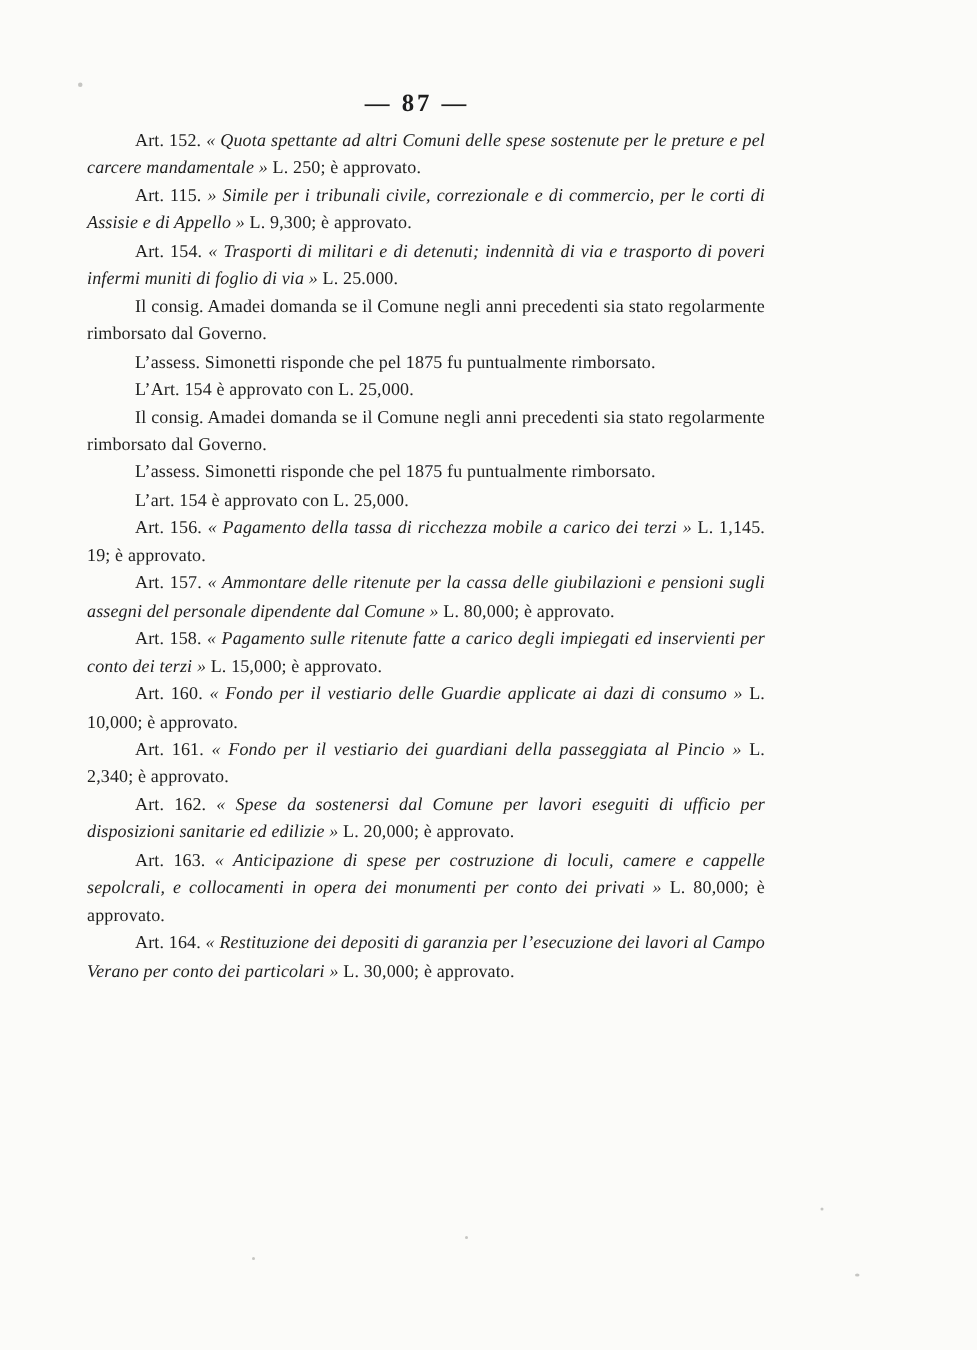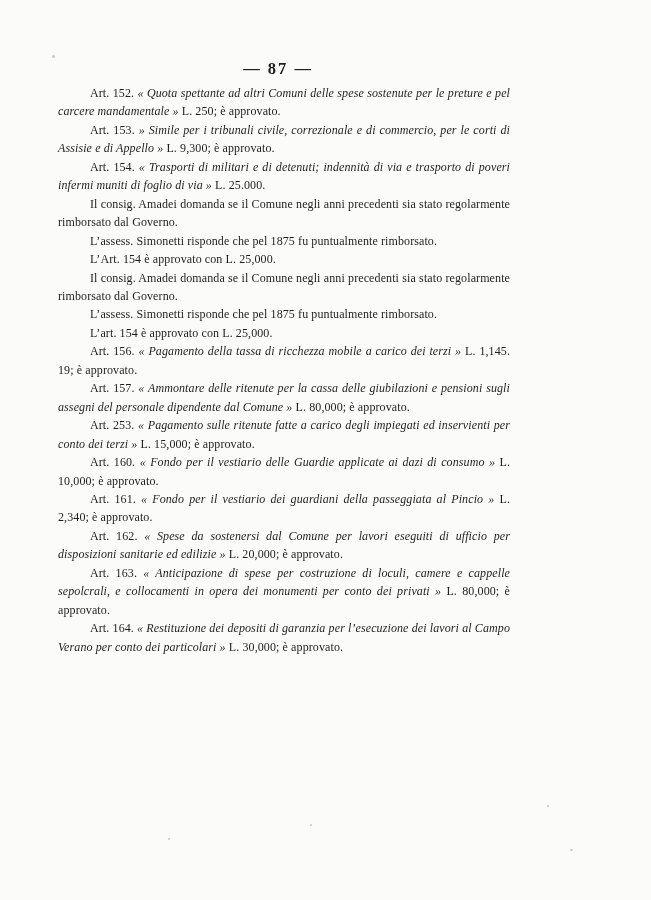--- a/index.html
+++ b/index.html
@@ -60,31 +60,31 @@
   .speck.s5 { left: 547px; top: 805px; width: 2px; height: 2px; }
 </style>
 </head>
 <body>
 
 <div class="scan-page">
   <div class="page-number">— 87 —</div>
 
   <div class="text-block">
       <p class="para"><span class="run">Art. 152. </span><span class="run it">« Quota spettante ad altri Comuni delle spese sostenute per le preture e pel carcere mandamentale » </span><span class="run">L. 250; è approvato.</span></p>
-      <p class="para"><span class="run">Art. 153. </span><span class="run it">» Simile per i tribunali civile, correzionale e di commercio, per le corti di Assisie e di Appello » </span><span class="run">L. 9,300; è approvato.</span></p>
+      <p class="para"><span class="run">Art. 115. </span><span class="run it">» Simile per i tribunali civile, correzionale e di commercio, per le corti di Assisie e di Appello » </span><span class="run">L. 9,300; è approvato.</span></p>
       <p class="para"><span class="run">Art. 154. </span><span class="run it">« Trasporti di militari e di detenuti; indennità di via e trasporto di poveri infermi muniti di foglio di via » </span><span class="run">L. 25.000.</span></p>
       <p class="para"><span class="run">Il consig. Amadei domanda se il Comune negli anni precedenti sia stato regolarmente rimborsato dal Governo.</span></p>
       <p class="para"><span class="run">L’assess. Simonetti risponde che pel 1875 fu puntualmente rimborsato.</span></p>
       <p class="para"><span class="run">L’Art. 154 è approvato con L. 25,000.</span></p>
       <p class="para"><span class="run">Il consig. Amadei domanda se il Comune negli anni precedenti sia stato regolarmente rimborsato dal Governo.</span></p>
       <p class="para"><span class="run">L’assess. Simonetti risponde che pel 1875 fu puntualmente rimborsato.</span></p>
       <p class="para"><span class="run">L’art. 154 è approvato con L. 25,000.</span></p>
       <p class="para"><span class="run">Art. 156. </span><span class="run it">« Pagamento della tassa di ricchezza mobile a carico dei terzi » </span><span class="run">L. 1,145. 19; è approvato.</span></p>
       <p class="para"><span class="run">Art. 157. </span><span class="run it">« Ammontare delle ritenute per la cassa delle giubilazioni e pensioni sugli assegni del personale dipendente dal Comune » </span><span class="run">L. 80,000; è approvato.</span></p>
-      <p class="para"><span class="run">Art. 253. </span><span class="run it">« Pagamento sulle ritenute fatte a carico degli impiegati ed inservienti per conto dei terzi » </span><span class="run">L. 15,000; è approvato.</span></p>
+      <p class="para"><span class="run">Art. 158. </span><span class="run it">« Pagamento sulle ritenute fatte a carico degli impiegati ed inservienti per conto dei terzi » </span><span class="run">L. 15,000; è approvato.</span></p>
       <p class="para"><span class="run">Art. 160. </span><span class="run it">« Fondo per il vestiario delle Guardie applicate ai dazi di consumo » </span><span class="run">L. 10,000; è approvato.</span></p>
       <p class="para"><span class="run">Art. 161. </span><span class="run it">« Fondo per il vestiario dei guardiani della passeggiata al Pincio » </span><span class="run">L. 2,340; è approvato.</span></p>
       <p class="para"><span class="run">Art. 162. </span><span class="run it">« Spese da sostenersi dal Comune per lavori eseguiti di ufficio per disposizioni sanitarie ed edilizie » </span><span class="run">L. 20,000; è approvato.</span></p>
       <p class="para"><span class="run">Art. 163. </span><span class="run it">« Anticipazione di spese per costruzione di loculi, camere e cappelle sepolcrali, e collocamenti in opera dei monumenti per conto dei privati » </span><span class="run">L. 80,000; è approvato.</span></p>
       <p class="para"><span class="run">Art. 164. </span><span class="run it">« Restituzione dei depositi di garanzia per l’esecuzione dei lavori al Campo Verano per conto dei particolari » </span><span class="run">L. 30,000; è approvato.</span></p>
     </div>
 
   <span class="speck s1"></span>
   <span class="speck s2"></span>
   <span class="speck s3"></span>

